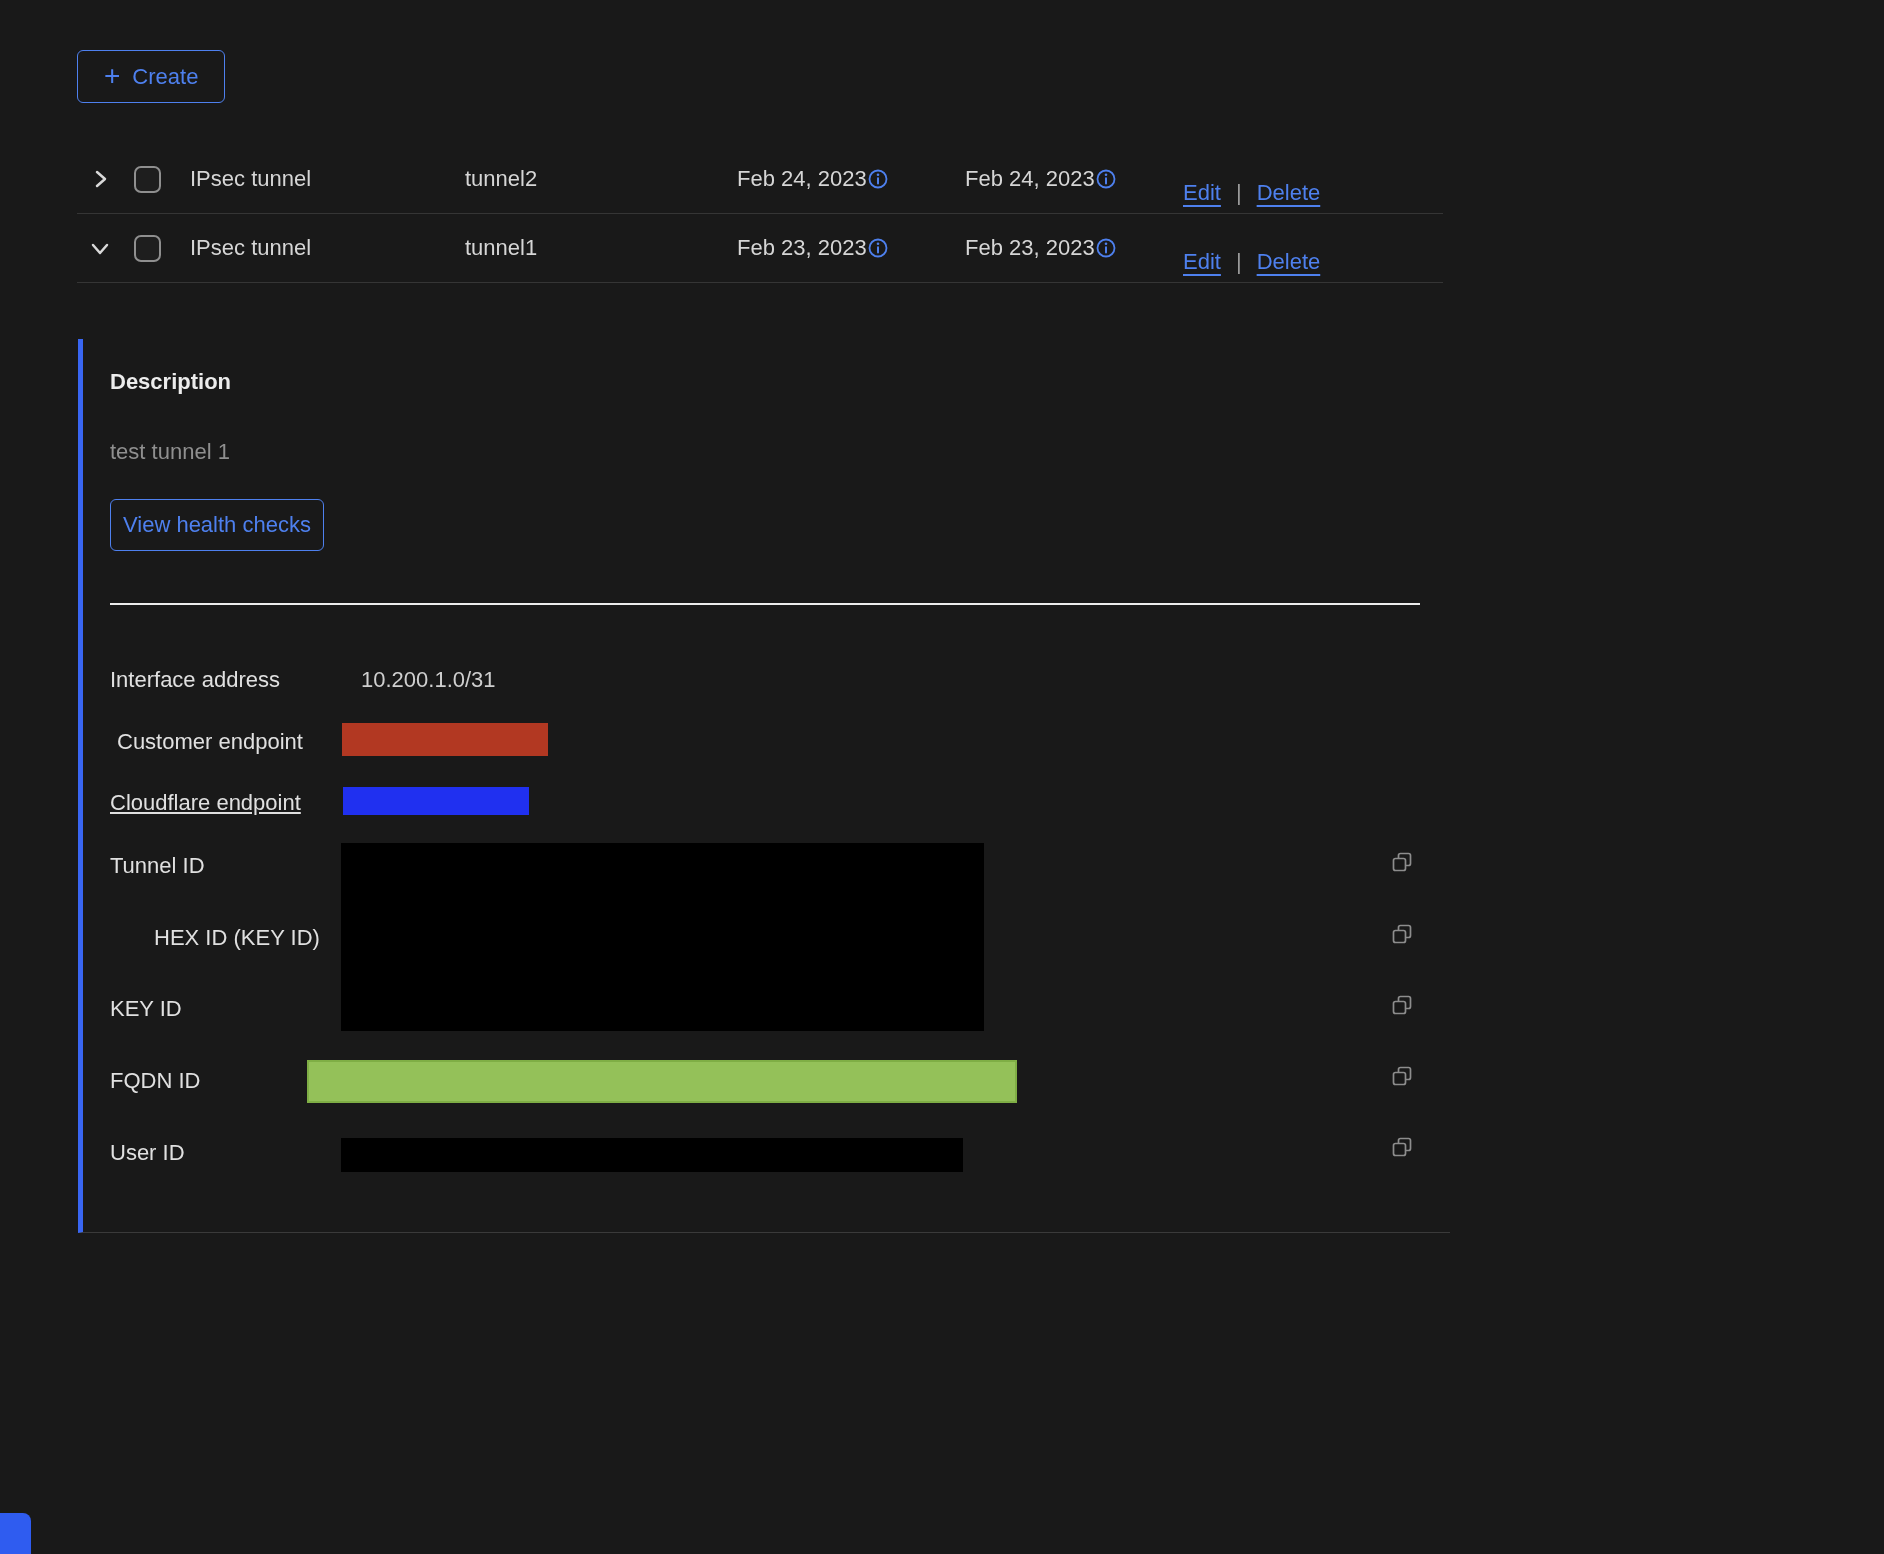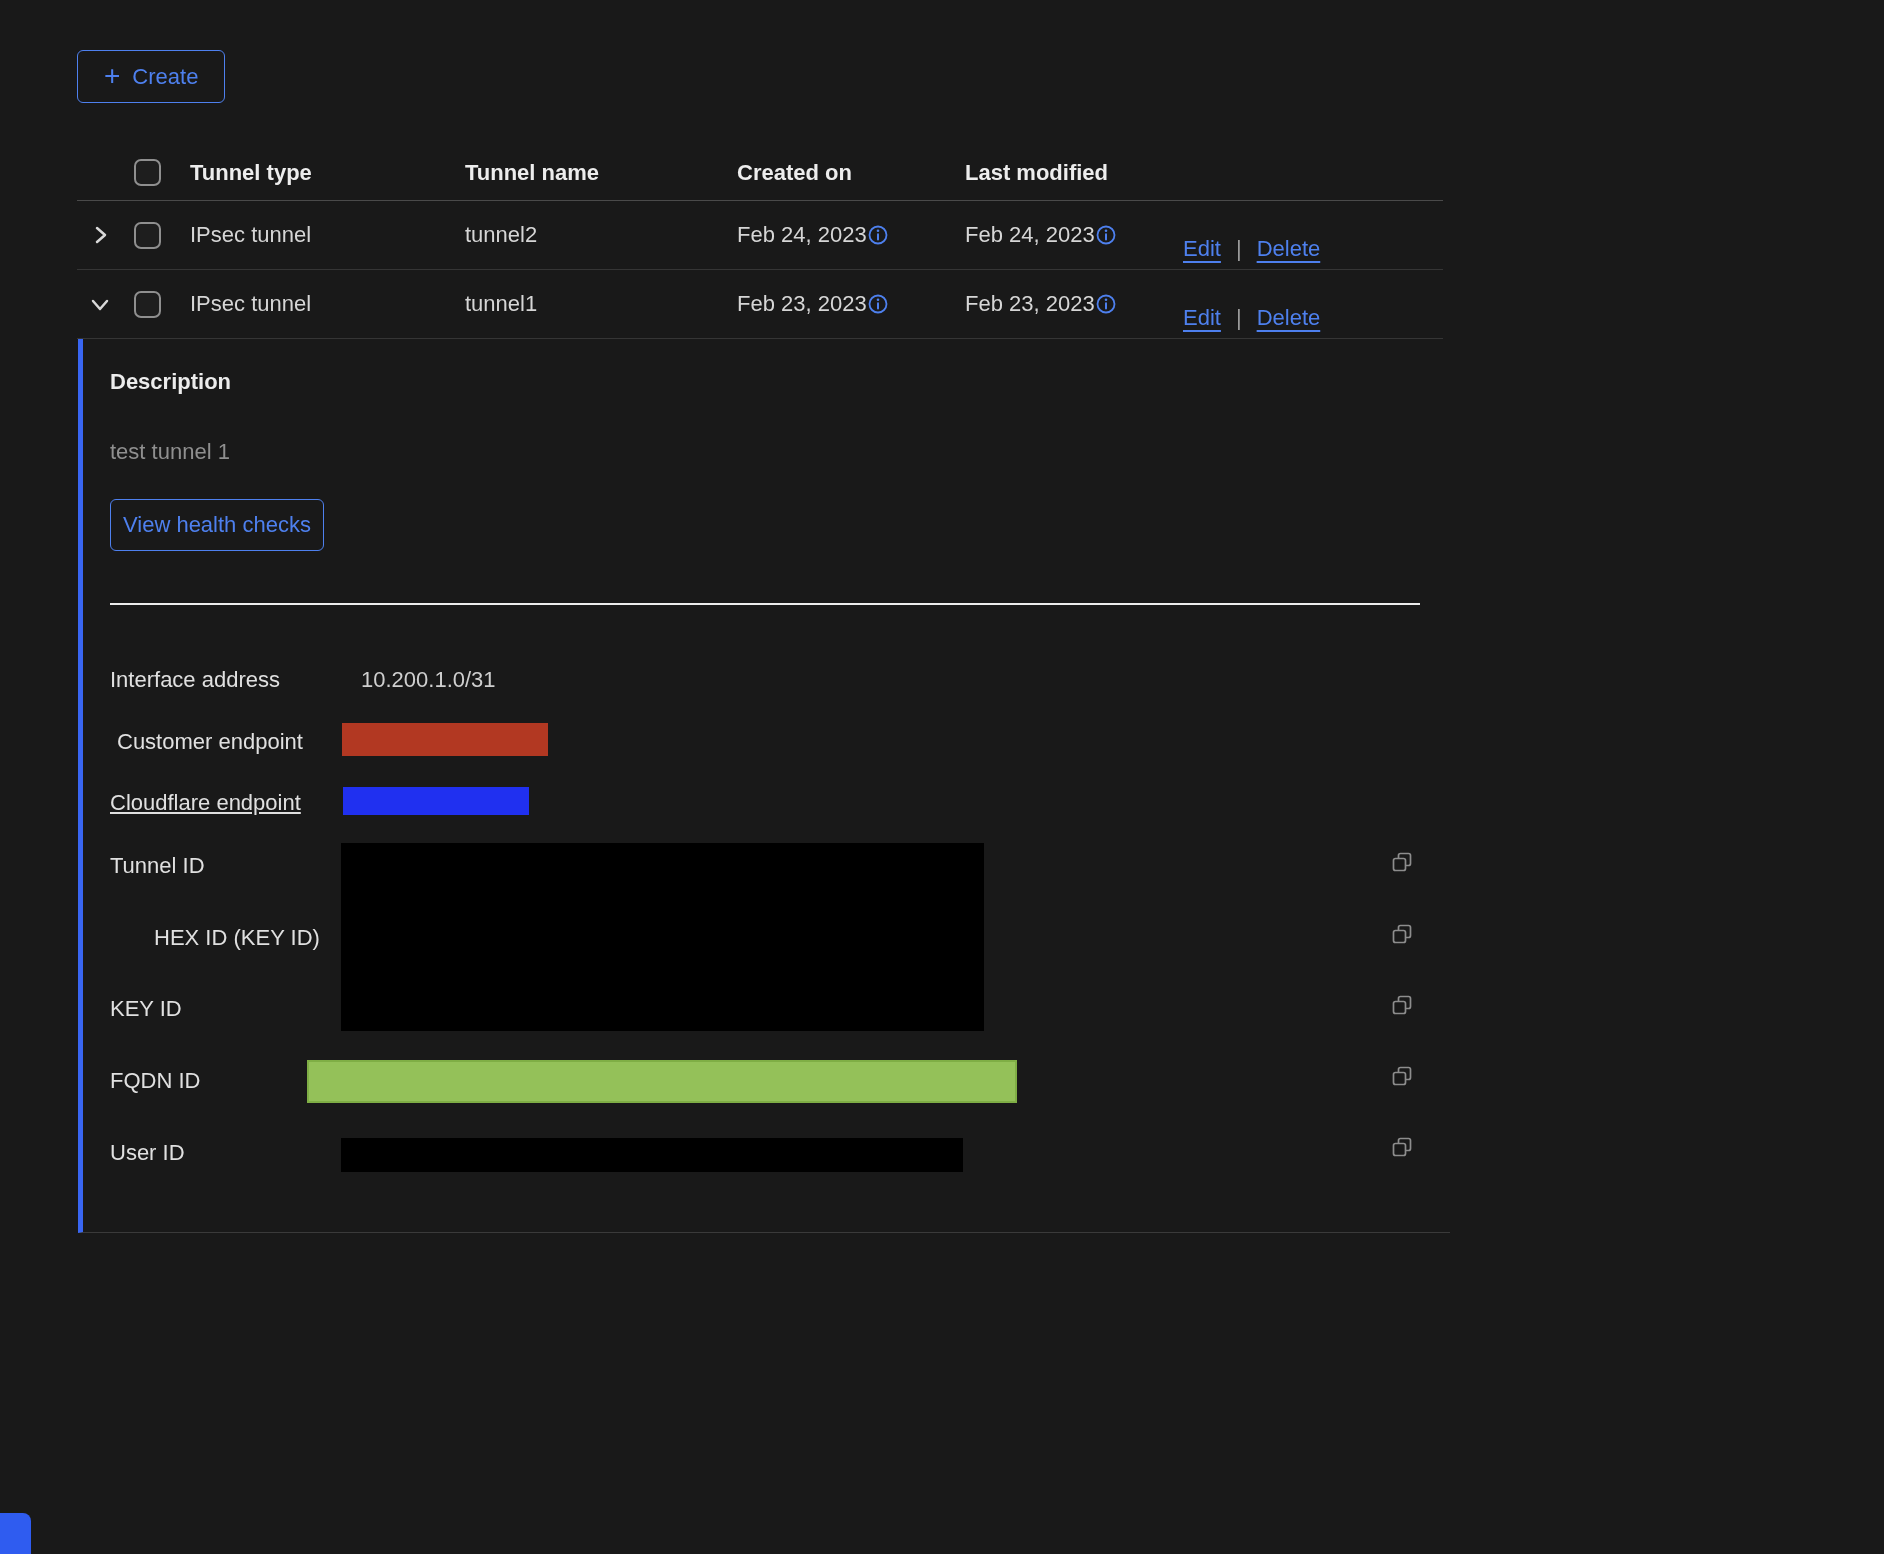--- a/index.html
+++ b/index.html
@@ -103,31 +103,20 @@
 </head>
 <body>
 
 <button class="create-btn">
   <span class="plus">+</span>
   <span>Create</span>
 </button>
 
 <div class="table">
 
-  <div class="trow thead">
-    <div class="cell c-chevron"></div>
-    <div class="cell">
-      <span class="checkbox"></span>
-    </div>
-    <div class="cell th">Tunnel type</div>
-    <div class="cell th">Tunnel name</div>
-    <div class="cell th">Created on</div>
-    <div class="cell th">Last modified</div>
-    <div class="cell"></div>
-  </div>
 
   <div class="trow tbody-row">
     <div class="cell c-chevron">
       <button class="chev-btn">
         <svg width="22" height="22" viewBox="0 0 22 22">
           <polyline points="8,4 16,11 8,18" fill="none" stroke="#d9d9d9" stroke-width="2.5" stroke-linecap="round" stroke-linejoin="round"></polyline>
         </svg>
       </button>
     </div>
     <div class="cell">

